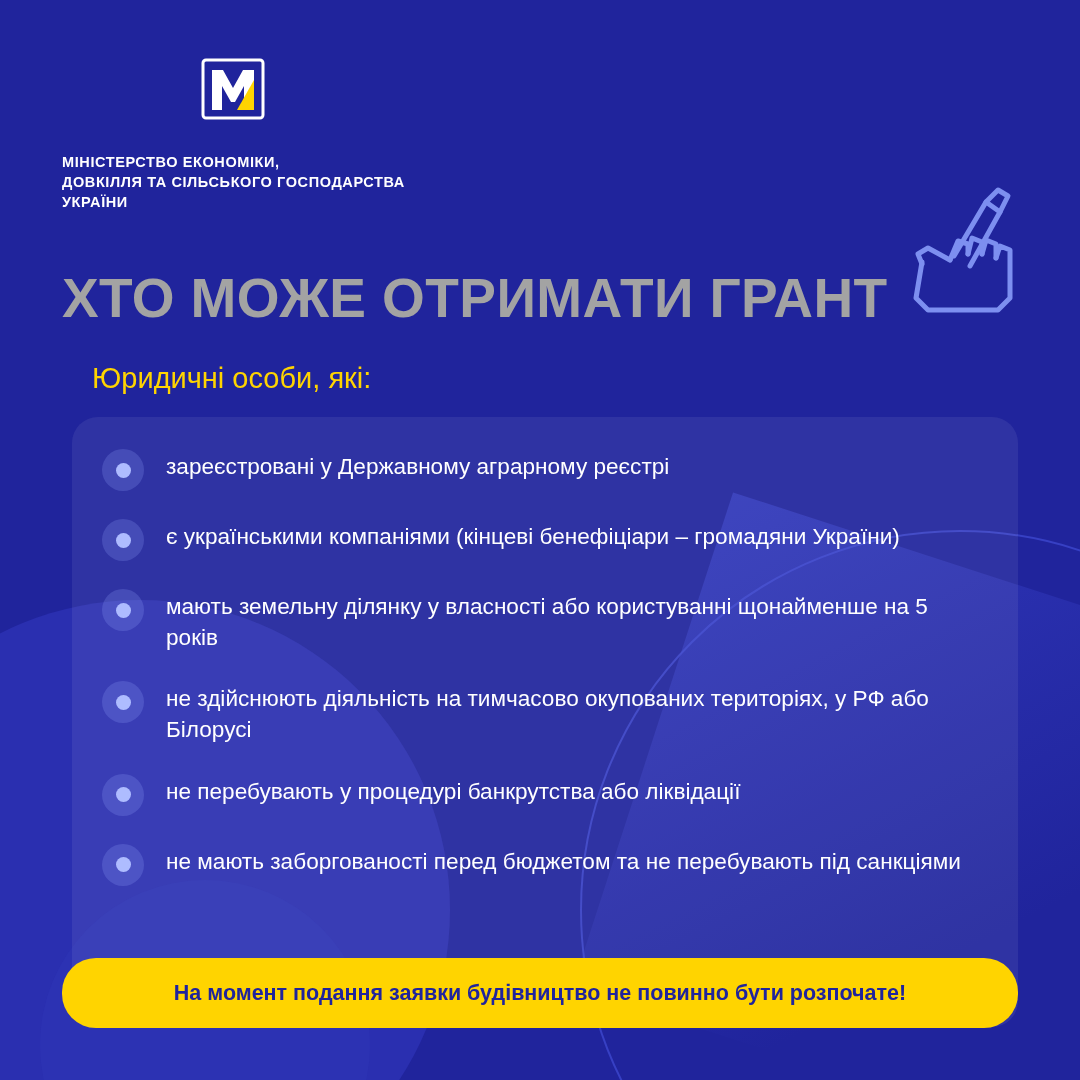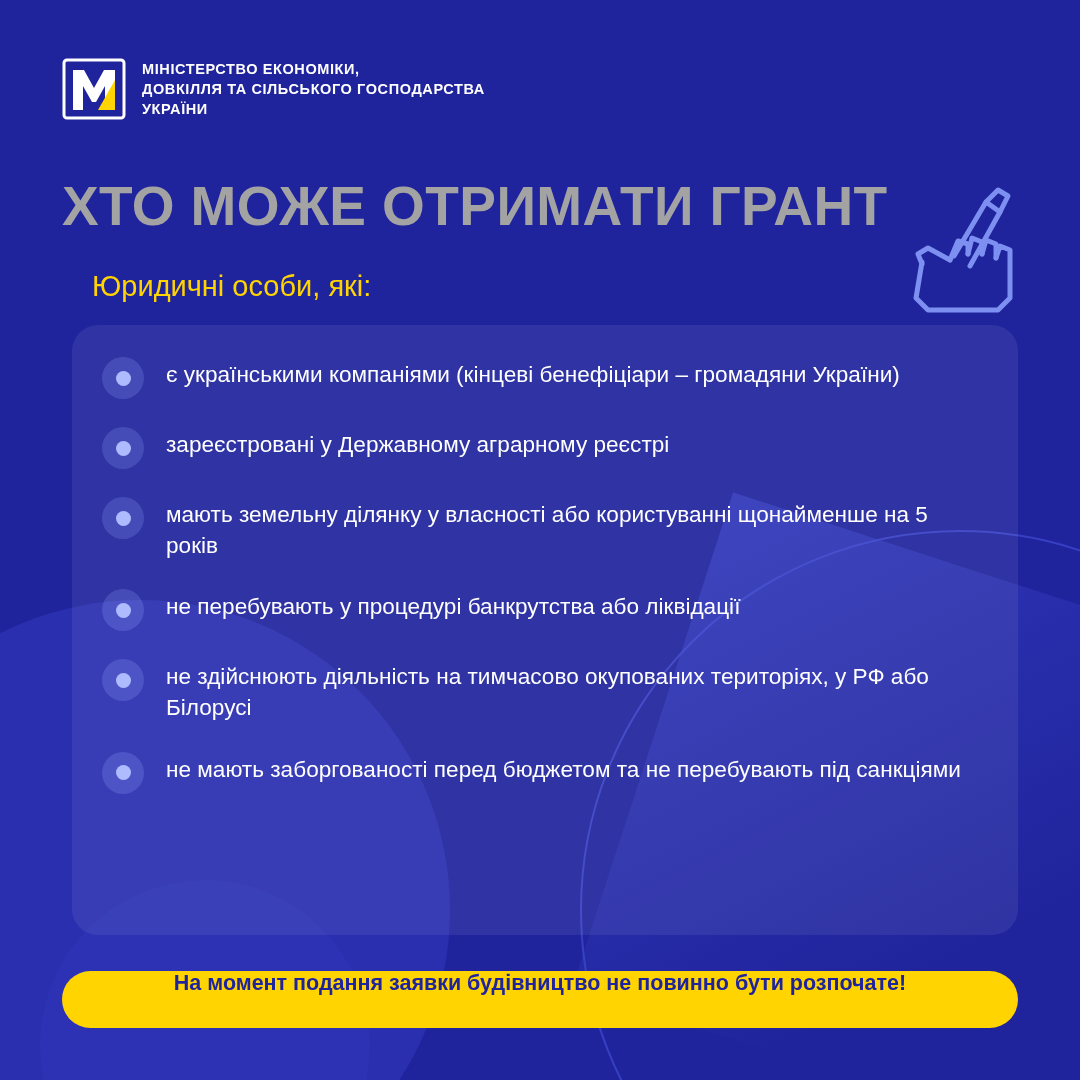--- a/index.html
+++ b/index.html
@@ -66,21 +66,22 @@
   .header {
     position: relative;
     z-index: 3;
     display: flex;
     align-items: center;
     padding: 58px 60px 0 62px;
   }
   .logo {
     display: flex;
     align-items: center;
-    gap: 16px;
+    gap: 32px;
+    flex-direction: column;
   }
   .logo-mark {
     width: 64px;
     height: 62px;
     flex: 0 0 auto;
   }
   .logo-text {
     color: #ffffff;
     font-size: 14.5px;
     font-weight: bold;
@@ -174,23 +175,23 @@
 
   
   .footer-banner {
     position: absolute;
     left: 62px;
     right: 62px;
     bottom: 52px;
     z-index: 5;
     background: #ffd400;
     border-radius: 34px;
-    height: 57px;
-    display: flex;
-    align-items: flex-start;
+    height: 70px;
+    display: flex;
+    align-items: center;
     justify-content: center;
     padding: 0 26px;
   }
   .footer-text {
     color: #20249c;
     font-size: 21.5px;
     font-weight: bold;
     text-align: center;
     line-height: 1.15;
   }
@@ -236,37 +237,37 @@
       <path d="M128 16 L142 26 L150 10 L140 4 Z"></path>
     </g>
   </svg>
 </div>
 
 <h2 class="subtitle">Юридичні особи, які:</h2>
 
 <div class="card">
   <div class="list-item">
     <span class="bullet"></span>
+    <span class="item-text">зареєстровані у Державному аграрному реєстрі</span>
+  </div>
+  <div class="list-item">
+    <span class="bullet"></span>
     <span class="item-text">є українськими компаніями (кінцеві бенефіціари – громадяни України)</span>
   </div>
   <div class="list-item">
     <span class="bullet"></span>
-    <span class="item-text">зареєстровані у Державному аграрному реєстрі</span>
-  </div>
-  <div class="list-item">
-    <span class="bullet"></span>
     <span class="item-text">мають земельну ділянку у власності або користуванні щонайменше на 5 років</span>
   </div>
   <div class="list-item">
     <span class="bullet"></span>
+    <span class="item-text">не здійснюють діяльність на тимчасово окупованих територіях, у РФ або Білорусі</span>
+  </div>
+  <div class="list-item">
+    <span class="bullet"></span>
     <span class="item-text">не перебувають у процедурі банкрутства або ліквідації</span>
-  </div>
-  <div class="list-item">
-    <span class="bullet"></span>
-    <span class="item-text">не здійснюють діяльність на тимчасово окупованих територіях, у РФ або Білорусі</span>
   </div>
   <div class="list-item">
     <span class="bullet"></span>
     <span class="item-text">не мають заборгованості перед бюджетом та не перебувають під санкціями</span>
   </div>
 </div>
 
 <div class="footer-banner">
   <span class="footer-text">На момент подання заявки будівництво не повинно бути розпочате!</span>
 </div>

